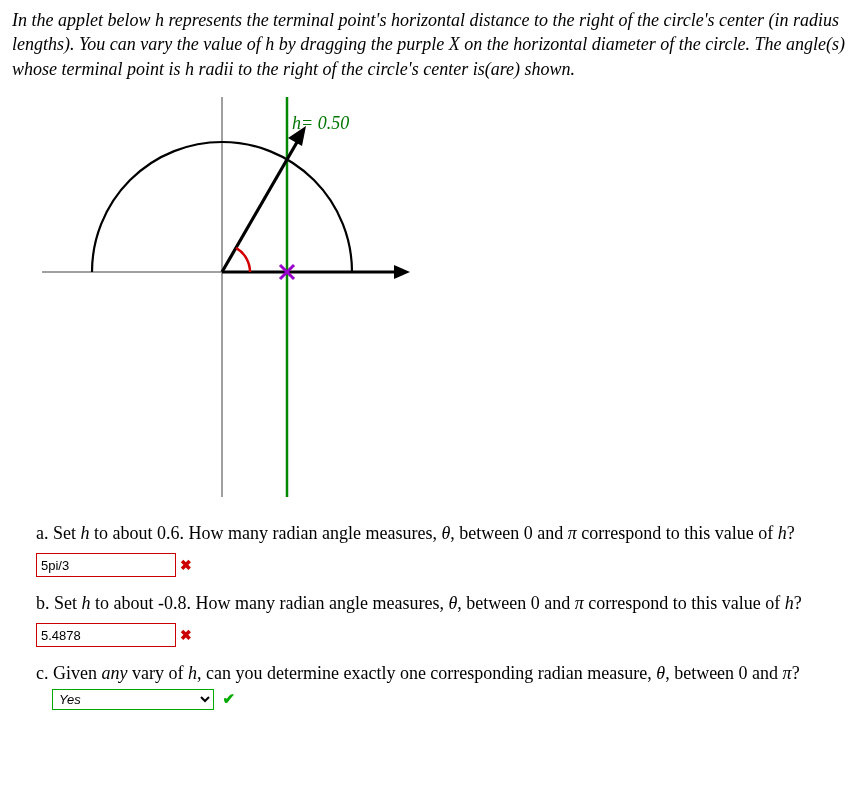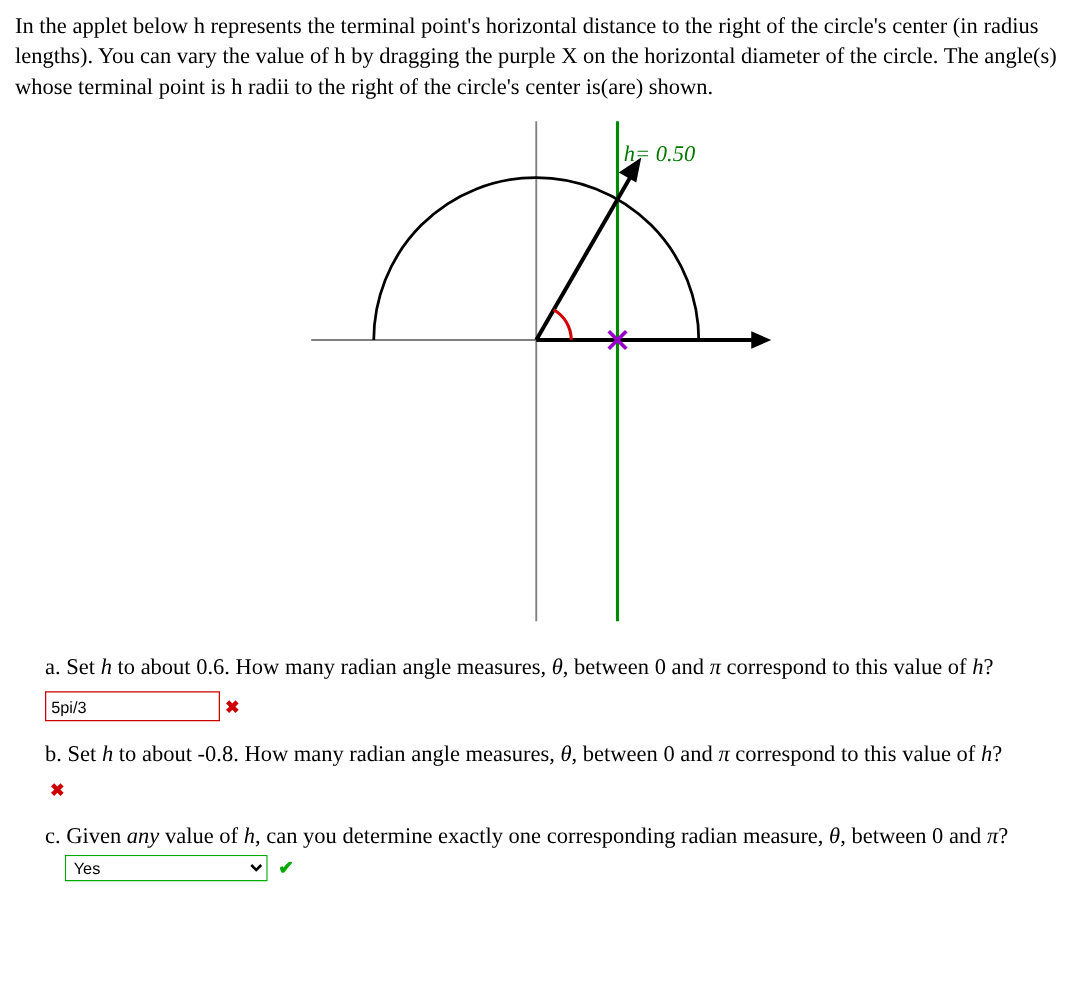--- a/index.html
+++ b/index.html
@@ -6,25 +6,26 @@
     font-family: "Times New Roman", Times, serif;
     font-size: 18px;
     color: #000;
     margin: 0;
     padding: 8px 12px;
     width: 834px;
     line-height: 1.35;
   }
   .intro {
     margin-bottom: 4px;
+    font-style: italic;
   }
   .applet-wrap {
     width: 100%;
     display: flex;
-    justify-content: center;
+    justify-content: flex-start;
     margin: 6px 0 10px 0;
   }
   .applet {
     width: 420px;
     height: 420px;
     position: relative;
   }
   .h-label {
     position: absolute;
     font-style: italic;
@@ -74,20 +75,21 @@
     padding: 0;
     vertical-align: middle;
   }
   .select-wrap select {
     border: none;
     font-family: Arial, sans-serif;
     font-size: 13px;
     padding: 1px 2px;
     width: 160px;
     background: #fff;
+    font-style: italic;
   }
   .ital { font-style: italic; }
 </style>
 </head>
 <body>
 
 <div class="intro">In the applet below h represents the terminal point's horizontal distance to the right of the circle's center (in radius lengths). You can vary the value of h by dragging the purple X on the horizontal diameter of the circle. The angle(s) whose terminal point is h radii to the right of the circle's center is(are) shown.</div>
 
 <div class="applet-wrap">
   <div class="applet">
@@ -125,24 +127,25 @@
 </div>
 <div class="answer-row">
   <input type="text" class="answer-input" value="5pi/3" style="">
   <span class="status-x">✖</span>
 </div>
 
 <div class="question">
   <span>b. Set </span><span class="ital">h</span><span> to about -0.8. How many radian angle measures, </span><span class="ital">θ</span><span>, between 0 and </span><span class="ital">π</span><span> correspond to this value of </span><span class="ital">h</span><span>?</span>
 </div>
 <div class="answer-row">
+  <input type="text" class="answer-input" value="5.4878" style="">
   <span class="status-x">✖</span>
 </div>
 
 <div class="question" style="margin-bottom:2px;">
-  <span>c. Given </span><span class="ital">any</span><span> value of </span><span class="ital">h</span><span>, can you determine exactly one corresponding radian measure, </span><span class="ital">θ</span><span>, between 0 and </span><span class="ital">π</span><span>?</span>
+  <span>c. Given </span><span class="ital">any</span><span> vary of </span><span class="ital">h</span><span>, can you determine exactly one corresponding radian measure, </span><span class="ital">θ</span><span>, between 0 and </span><span class="ital">π</span><span>?</span>
   <span class="select-wrap">
     <select>
       <option>Yes</option>
     </select>
   </span>
   <span class="status-check">✔</span>
 </div>
 
 </body></html>

